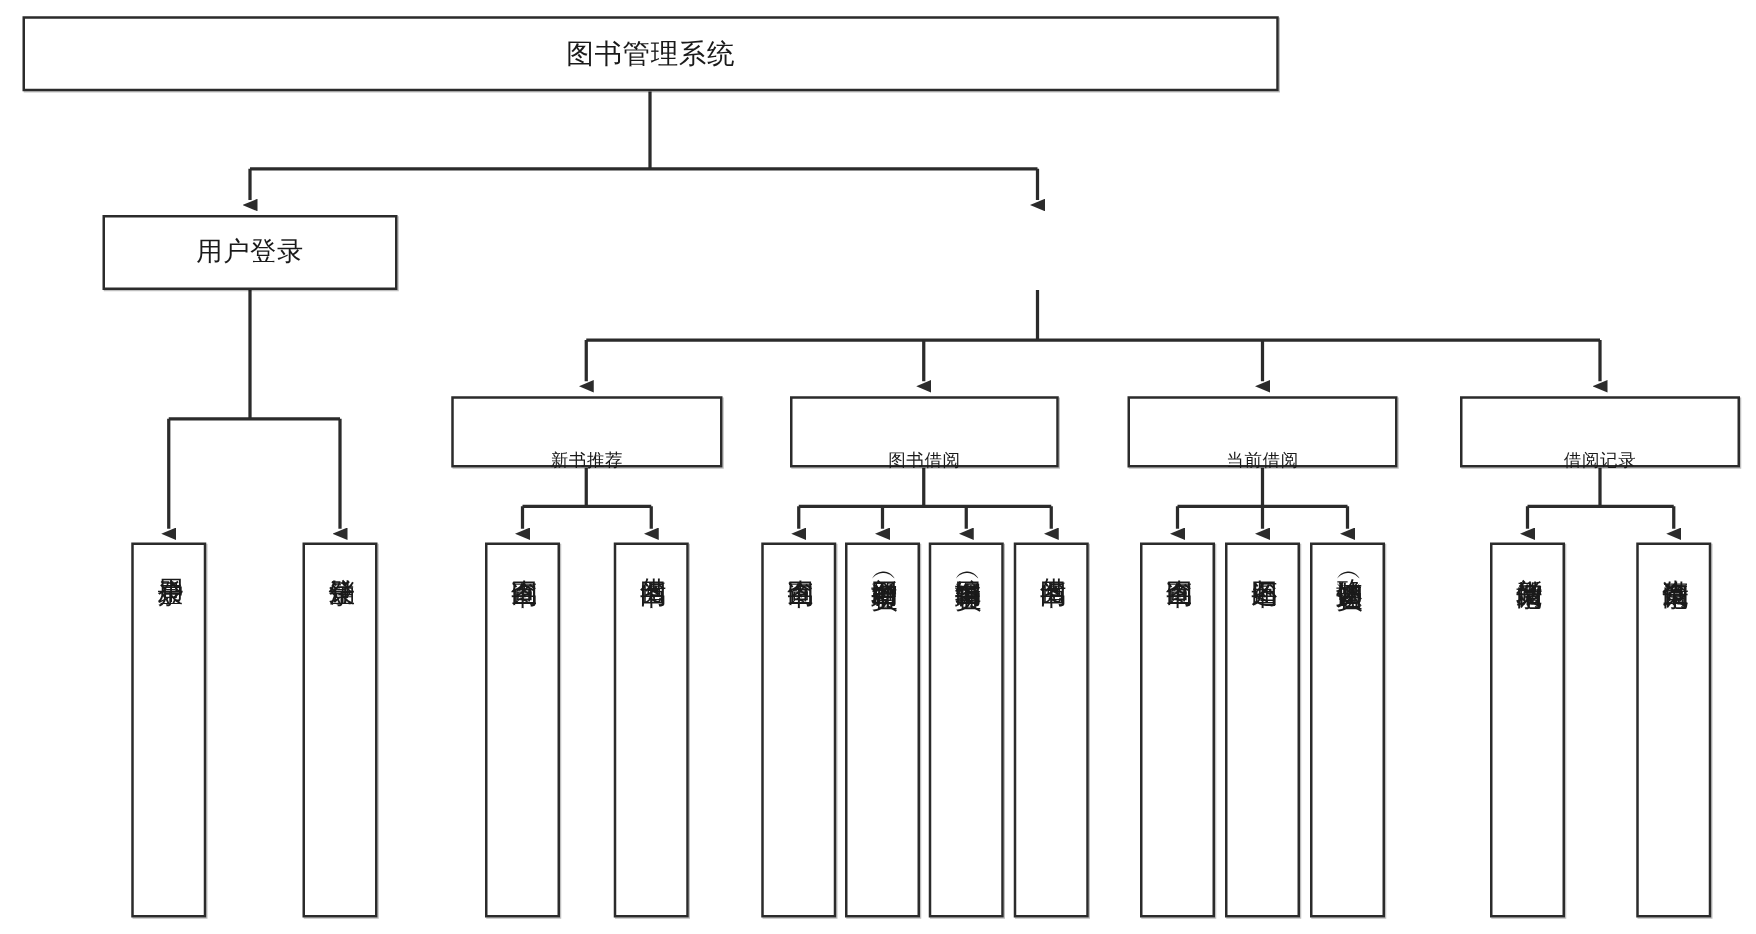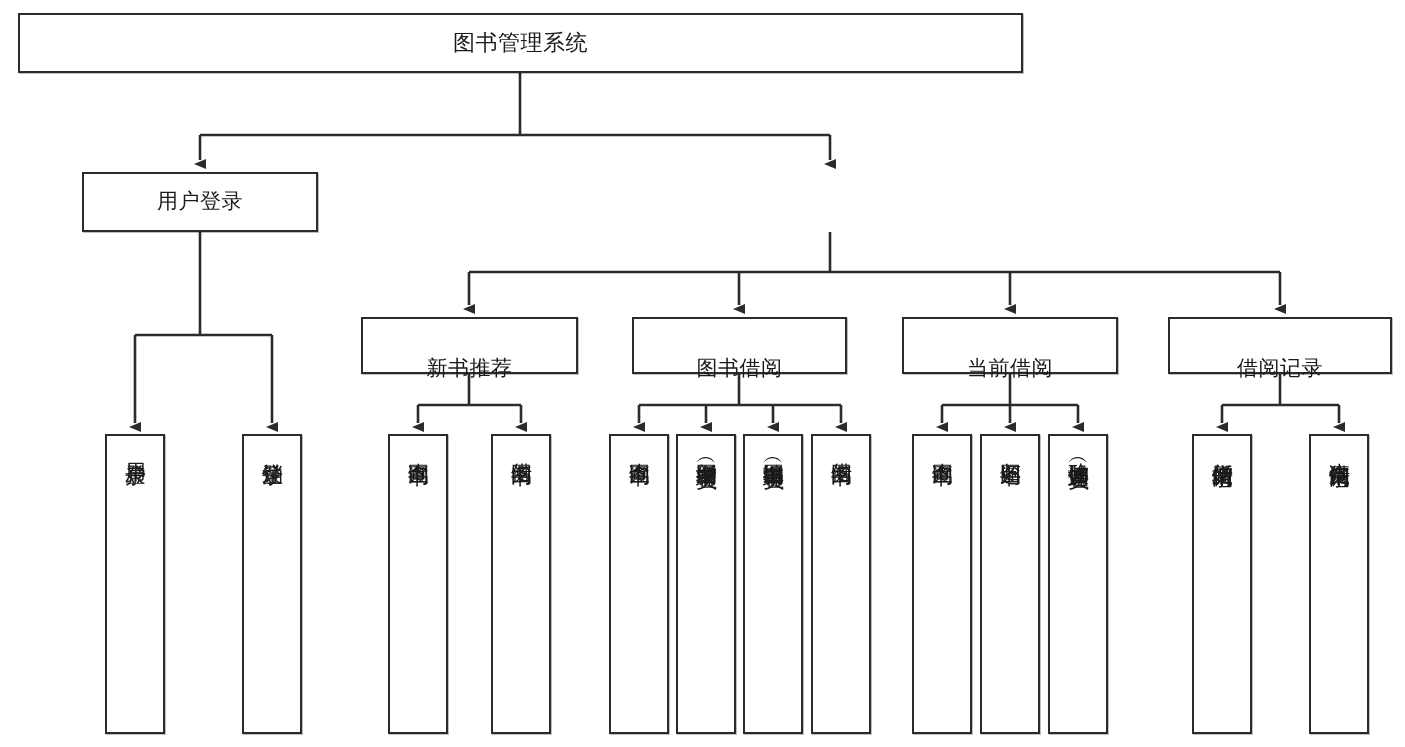--- a/index.html
+++ b/index.html
@@ -34,25 +34,24 @@
     align-items: center;
     justify-content: center;
     color: #1a1a1a;
     box-shadow: 1px 1px 0 rgba(0,0,0,0.25);
   }
   .node .label {
     display: block;
     text-align: left;
     line-height: 1.12;
     letter-spacing: 0.5px;
-    font-family: Liberation Serif, serif;
   }
   .node.root .label { font-size: 22px; }
   .node.lvl2 .label { font-size: 21px; }
-  .node.lvl3 .label { font-size: 21px; margin-top: 47px; }
+  .node.lvl3 .label { font-size: 14px; margin-top: 47px; }
   .node.leaf {
     align-items: flex-start;
     padding-top: 10px;
   }
   .node.leaf .label {
     writing-mode: vertical-rl;
     text-orientation: upright;
     font-size: 21px;
     line-height: 1.28;
     letter-spacing: 1px;

